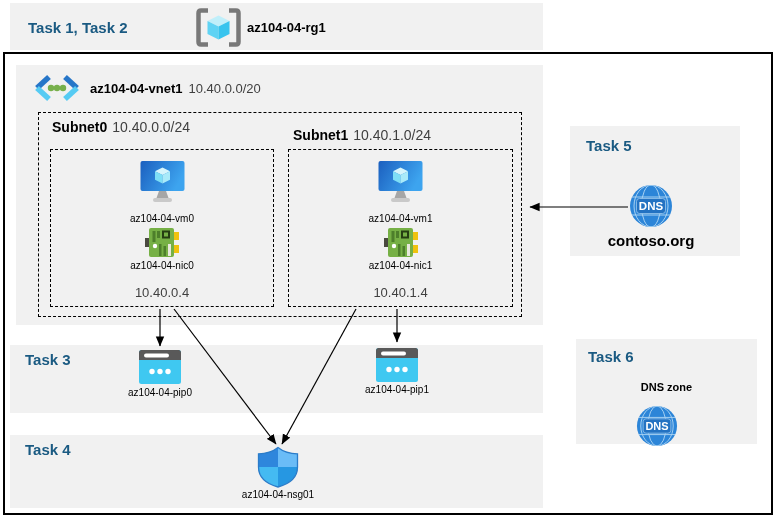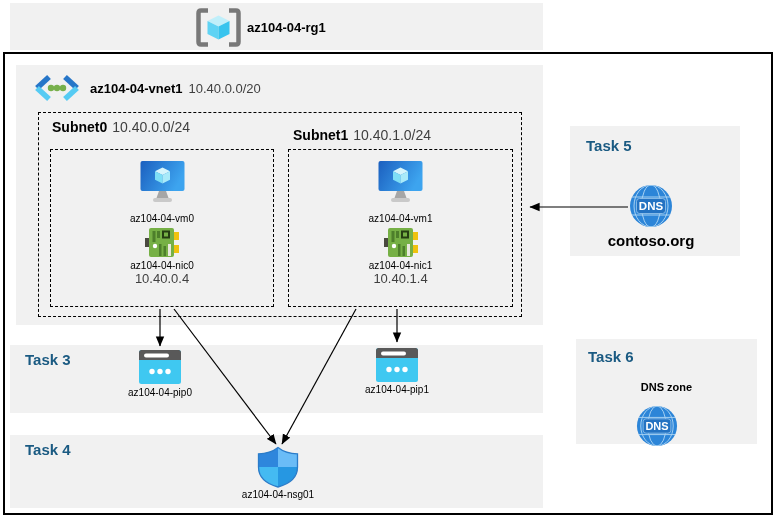--- a/index.html
+++ b/index.html
@@ -14,33 +14,34 @@
     border:2px solid #000;box-sizing:border-box;background:transparent;
   }
   .tasklbl{color:#1A5A82;font-weight:bold;font-size:15px;line-height:1.1;}
   .bname{font-weight:bold;font-size:13px;color:#000;white-space:nowrap;}
   .dim{color:#3F3F3F;font-weight:normal;margin-left:6px;}
   .dashed{position:absolute;border:1px dashed #000;box-sizing:border-box;background:transparent;}
   .subnet-label{position:absolute;font-size:14px;font-weight:bold;white-space:nowrap;}
   .subnet-label .dim{font-size:14px;margin-left:5px;}
   .subnet-content{position:absolute;display:flex;flex-direction:column;align-items:center;box-sizing:border-box;}
   .resname{font-weight:normal;font-size:10px;color:#000;text-align:center;white-space:nowrap;}
-  .ip{font-size:13px;color:#3F3F3F;text-align:center;margin-top:0;}
+  .ip{font-size:13px;color:#3F3F3F;text-align:center;margin-top:14px;}
   .ctr{text-align:center;}
   svg{display:block;}
   .overlay{position:absolute;left:0;top:0;pointer-events:none;}
 </style>
 </head>
 <body>
 
 <div class="stage">
 
   <div class="outer-border"></div>
 
   <div class="panel" style="left:10px;top:3px;width:533px;height:47px;">
+    <span class="abs tasklbl" style="left:18px;top:17px;">Task 1, Task 2</span>
     <svg class="abs" style="left:185px;top:5px;" width="47" height="39" viewBox="0 0 47 39">
       <path d="M13,2.5 H6 Q3.5,2.5 3.5,5 V34 Q3.5,36.5 6,36.5 H13" stroke="#787878" stroke-width="4.5" fill="none"></path>
       <path d="M34,2.5 H41 Q43.5,2.5 43.5,5 V34 Q43.5,36.5 41,36.5 H34" stroke="#787878" stroke-width="4.5" fill="none"></path>
       <polygon points="23.5,7.5 34.5,13 23.5,18.5 12.5,13" fill="#C0EFFA"></polygon>
       <polygon points="12.5,13 23.5,18.5 23.5,31.5 12.5,26" fill="#5FD3F4"></polygon>
       <polygon points="34.5,13 23.5,18.5 23.5,31.5 34.5,26" fill="#38C4EE"></polygon>
     </svg>
     <span class="abs bname" style="left:237px;top:17px;">az104-04-rg1</span>
   </div>
 

